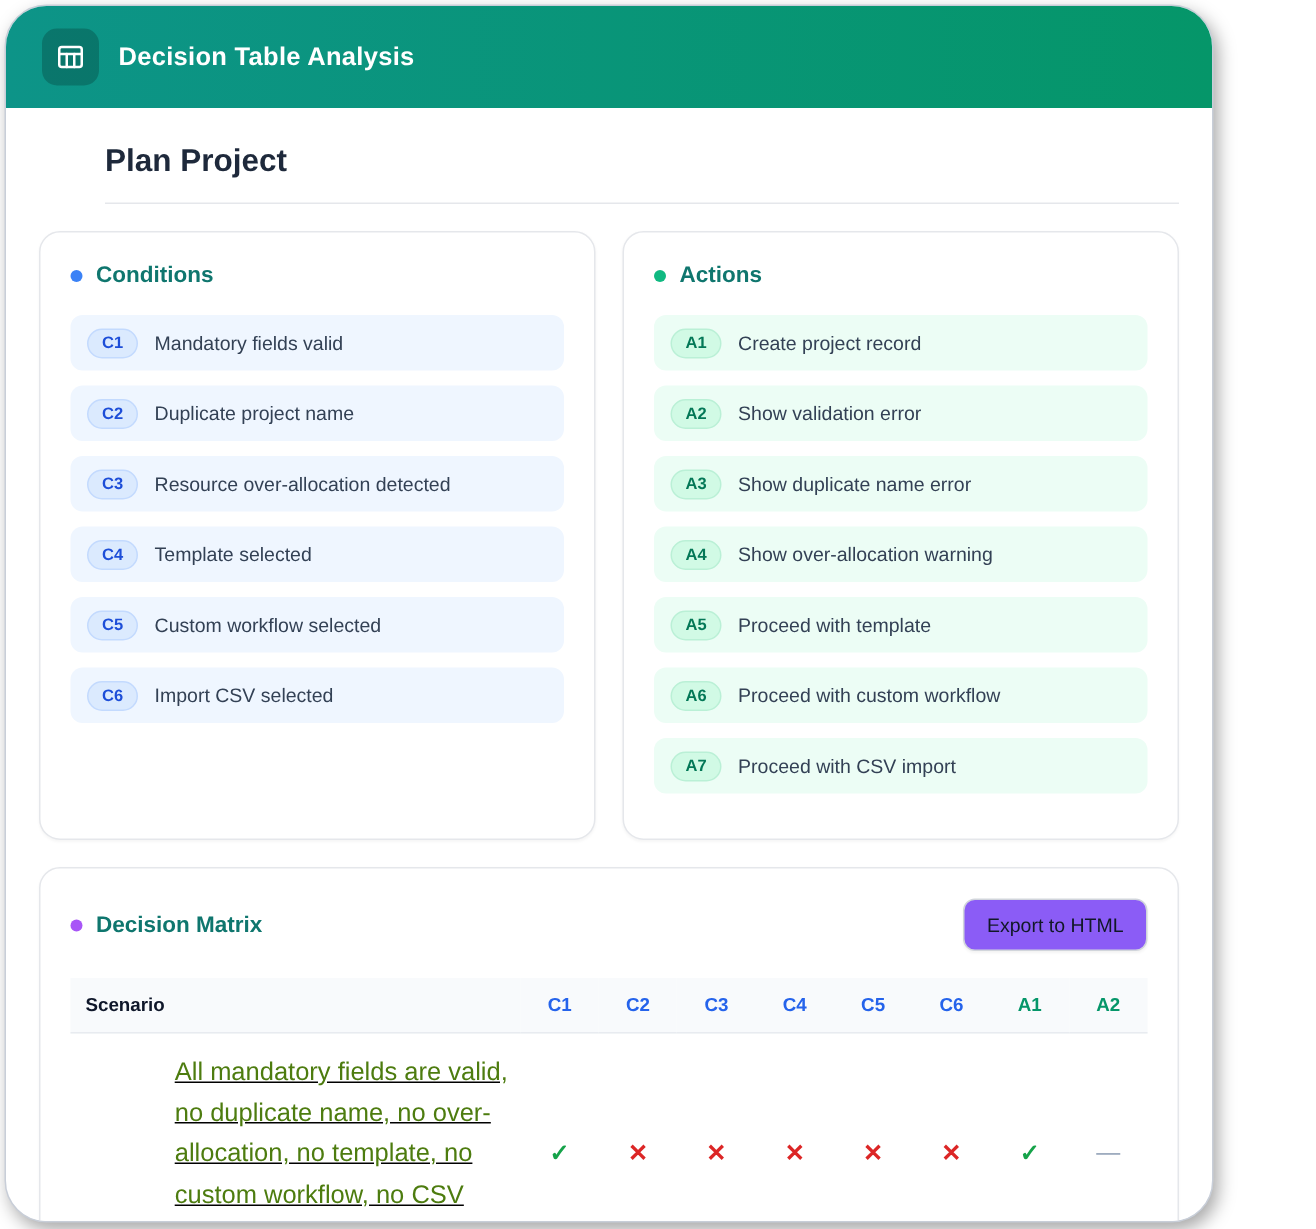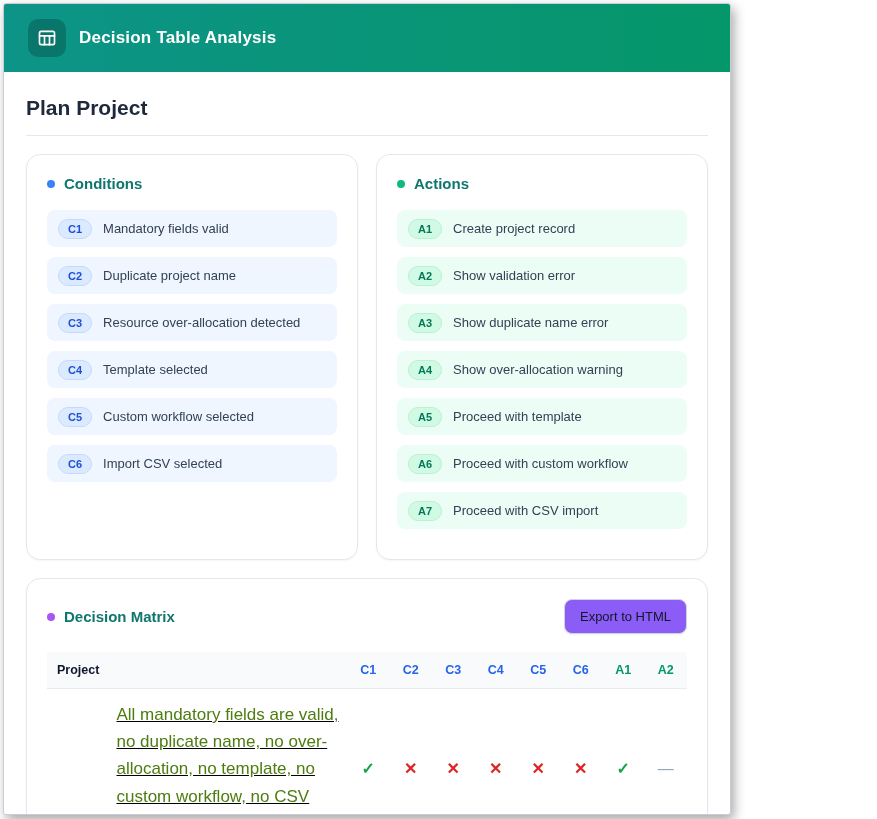--- a/index.html
+++ b/index.html
@@ -4,24 +4,24 @@
 <style>
   * { box-sizing: border-box; }
   html,body { margin:0; padding:0; }
   body {
     width:877px; height:819px; overflow:hidden;
     background:#ffffff;
     font-family:"Liberation Sans", sans-serif;
   }
   .app {
     position:absolute; left:3px; top:3px;
-    width:728px; height:812px;
+    width:806px; height:812px;
     background:#ffffff;
     border:1px solid #c8ced8;
-    border-radius:3px;
+    border-radius:28px;
     box-shadow: 3px 5px 12px rgba(0,0,0,0.35);
     overflow:hidden;
   }
   
   .header {
     height:68px;
     display:flex; align-items:center; gap:13px;
     padding:0 24px;
     background:linear-gradient(90deg,#0d9488,#059669);
   }
@@ -34,20 +34,21 @@
   .h-text { display:flex; flex-direction:column; }
   .h-title { font-size:17px; font-weight:bold; color:#ffffff; letter-spacing:.2px; }
   .h-sub { font-size:12px; color:rgba(255,255,255,0.9); margin-top:4px; }
 
   
   .content { padding: 6px 22px 0 22px; }
   .page-title {
     font-size:21px; font-weight:bold; color:#1e293b;
     padding:18px 0 15px 0;
     border-bottom:1px solid #e5e7eb;
+    margin-left:44px;
   }
 
   .cards { display:grid; grid-template-columns:1fr 1fr; gap:18px; margin-top:18px; }
   .card {
     background:#fff;
     border:1px solid #e5e7eb;
     border-radius:14px;
     padding:20px;
     box-shadow:0 1px 2px rgba(0,0,0,0.04);
   }
@@ -218,21 +219,21 @@
         <div class="card-head" style="margin-bottom:0;justify-content:center;">
           <span class="dot purple"></span>
           <span>Decision Matrix</span>
         </div>
         <button class="export-btn">Export to HTML</button>
       </div>
 
       <table>
         <thead>
           <tr>
-              <th class="col-text">Project</th>
+              <th class="col-text">Scenario</th>
               <th class="col-condition">C1</th>
               <th class="col-condition">C2</th>
               <th class="col-condition">C3</th>
               <th class="col-condition">C4</th>
               <th class="col-condition">C5</th>
               <th class="col-condition">C6</th>
               <th class="col-action">A1</th>
               <th class="col-action">A2</th>
             </tr>
         </thead>

